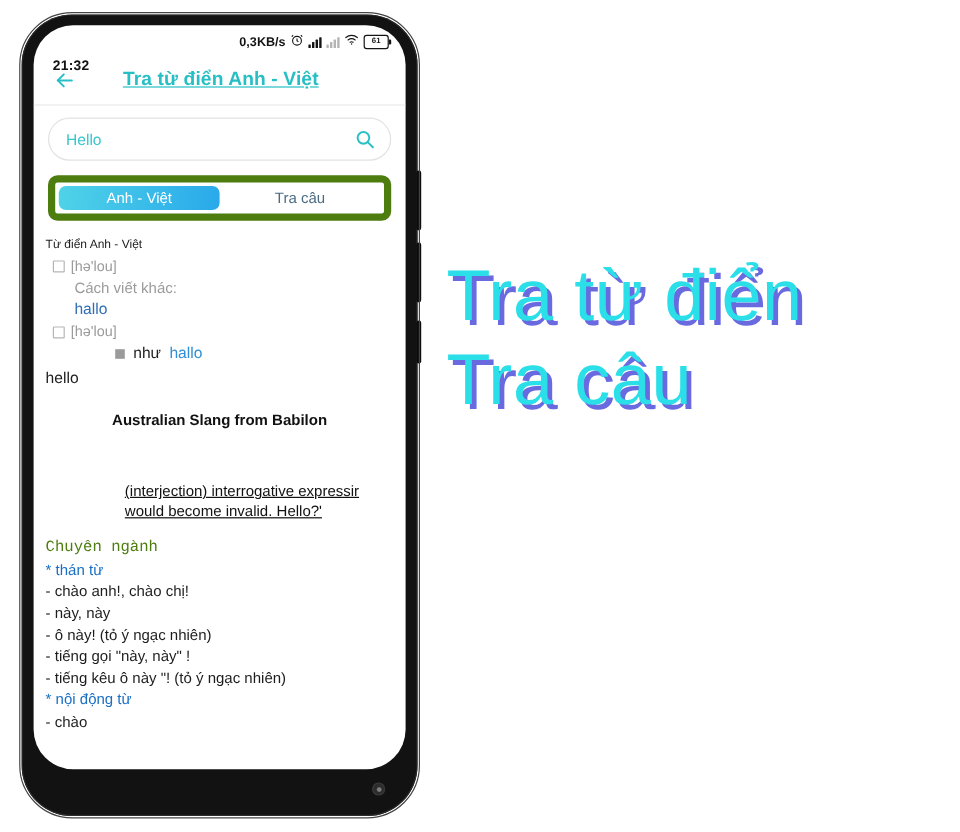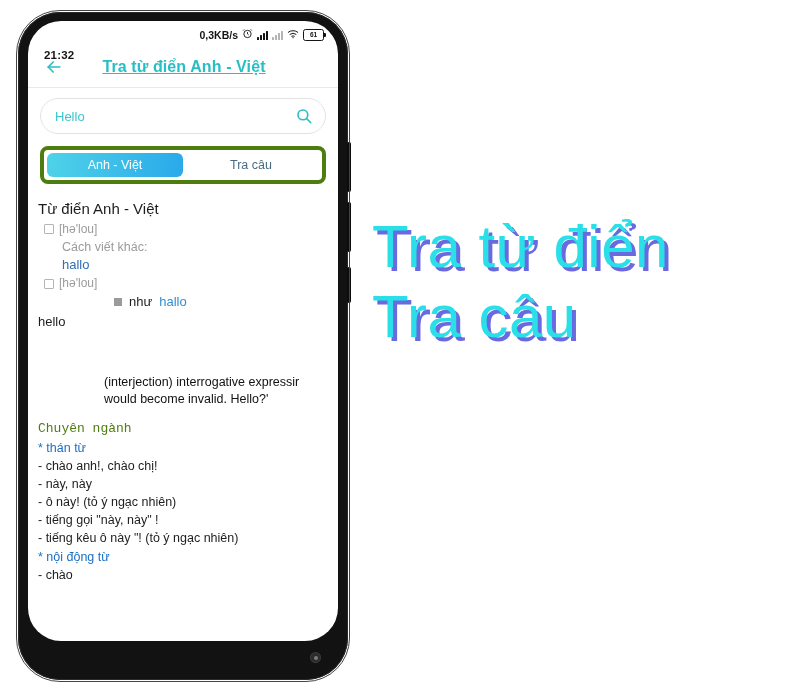--- a/index.html
+++ b/index.html
@@ -174,21 +174,21 @@
     color: #39c6cd;
     padding: 0;
   }
   #search-input::placeholder { color: #39c6cd; }
   #search-icon { color: #2bbfc6; display:flex; cursor: pointer; }
 
   
   #tabs-wrap { padding: 6px 12px 8px 12px; }
   #tabs {
     height: 38px;
-    border: 4px solid #4d7c0f;
+    border: 6px solid #4d7c0f;
     border-radius: 8px;
     display: flex;
     align-items: flex-end;
     padding: 3px;
     box-sizing: border-box;
     background: #fff;
   }
   .tab {
     flex: 1;
     height: 100%;
@@ -208,21 +208,21 @@
   
   #content {
     padding: 4px 10px 0 10px;
     font-size: 12.5px;
     color: #1d1d1d;
     line-height: 1.45;
     overflow: hidden;
     height: 455px;
     box-sizing: border-box;
   }
-  .dict-title { font-size: 15px; color: #1d1d1d; margin: 2px 0 1px 0; }
+  .dict-title { font-size: 10px; color: #1d1d1d; margin: 2px 0 1px 0; }
   .pron-row {
     display: flex;
     align-items: center;
     gap: 5px;
     margin-left: 6px;
     color: #9b9b9b;
     font-size: 12px;
   }
   .spk-icon {
     width: 8px; height: 8px;
@@ -239,21 +239,21 @@
   .link-word {
     margin-left: 24px;
     color: #2f6fb5;
     font-size: 13px;
     cursor: pointer;
   }
   .bullet-row {
     display: flex;
     align-items: center;
     gap: 7px;
-    margin-left: 44px;
+    margin-left: 26px;
     font-size: 13px;
     color: #1d1d1d;
     padding-left: 32px;
   }
   .sq-bullet {
     width: 8px; height: 8px;
     background: #9b9b9b;
     flex: none;
     display: inline-block;
   }
@@ -266,20 +266,21 @@
     font-size: 12.5px;
     margin: 16px 0 0 0;
     color: #111;
   }
   .slang-body {
     margin: 42px 0 0 66px;
     font-size: 12.5px;
     color: #111;
     line-height: 1.35;
     white-space: nowrap;
+    text-decoration: underline;
   }
 
   .section-title { margin-top: 12px; font-size: 13px; color: #4d7c0f; font-family: Liberation Mono, monospace; }
   .pos-head {
     color: #1a6fc4;
     font-weight: normal;
     font-size: 12.5px;
   }
   .def-line { font-size: 12.5px; color: #1d1d1d; }
 
@@ -396,20 +397,21 @@
       </div>
 
       <div class="bullet-row">
         <span class="sq-bullet"></span>
         <span>như</span>
         <span class="blue">hallo</span>
       </div>
 
       <div class="plain-word">hello</div>
 
+      <div class="slang-title">Australian Slang from Babilon</div>
       <div class="slang-body">
         <div>(interjection) interrogative expressir</div>
         <div>would become invalid. Hello?'</div>
       </div>
 
       <div class="section-title">Chuyên ngành</div>
 
       <div>
         <div class="pos-head">* thán từ</div>
         <div class="def-line">- chào anh!, chào chị!</div>

